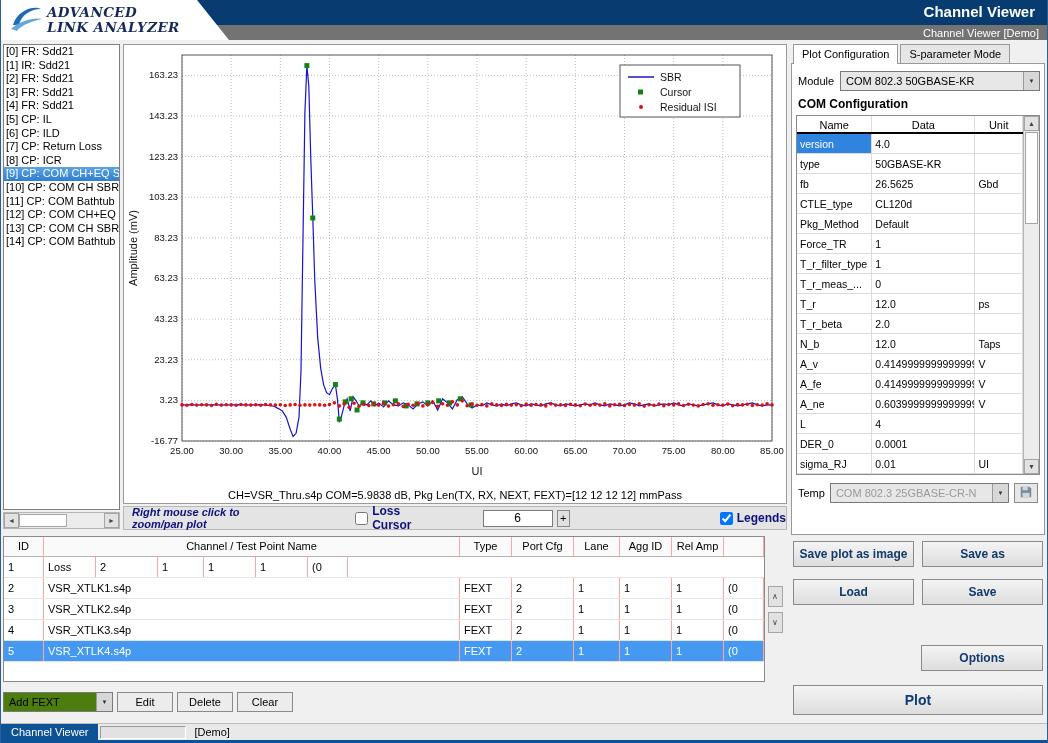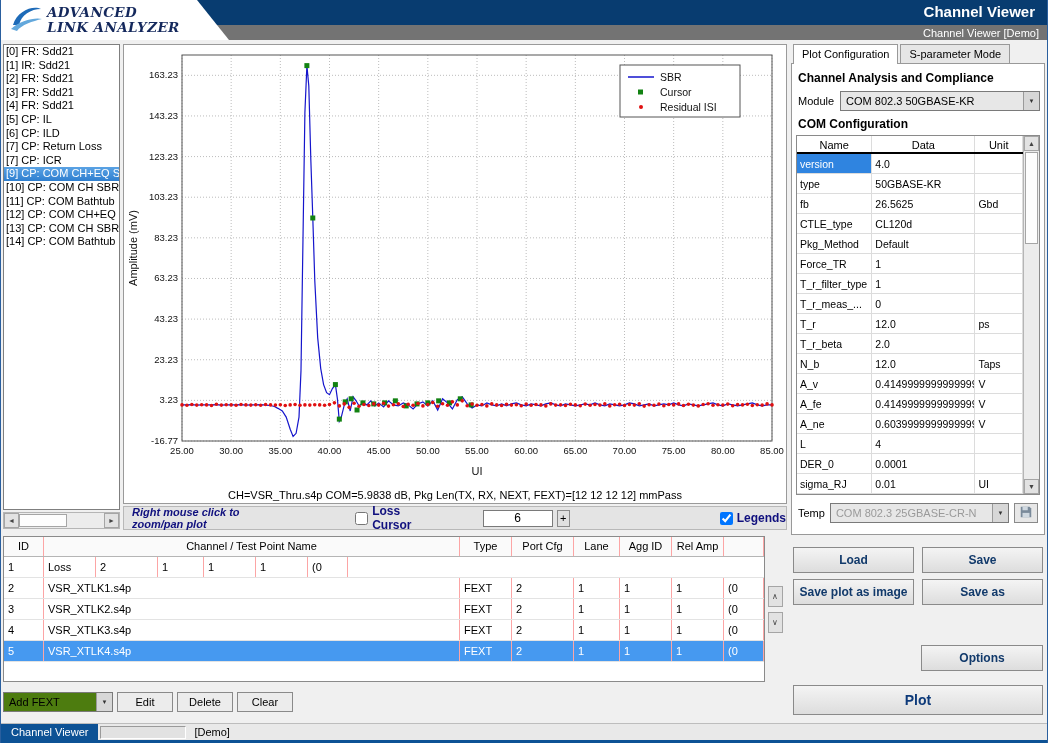--- a/index.html
+++ b/index.html
@@ -146,21 +146,21 @@
 
   <div class="listbox">
       <div class="list-item">[0] FR: Sdd21</div>
       <div class="list-item">[1] IR: Sdd21</div>
       <div class="list-item">[2] FR: Sdd21</div>
       <div class="list-item">[3] FR: Sdd21</div>
       <div class="list-item">[4] FR: Sdd21</div>
       <div class="list-item">[5] CP: IL</div>
       <div class="list-item">[6] CP: ILD</div>
       <div class="list-item">[7] CP: Return Loss</div>
-      <div class="list-item">[7] CP: ICR</div>
+      <div class="list-item">[8] CP: ICR</div>
       <div class="list-item selected">[9] CP: COM CH+EQ SB</div>
       <div class="list-item">[10] CP: COM CH SBR</div>
       <div class="list-item">[11] CP: COM Bathtub</div>
       <div class="list-item">[12] CP: COM CH+EQ S</div>
       <div class="list-item">[13] CP: COM CH SBR</div>
       <div class="list-item">[14] CP: COM Bathtub</div>
     </div>
   <div class="hscroll">
     <div class="sbtn">◄</div>
     <div class="hthumb"></div>
@@ -455,21 +455,20 @@
     <div class="sm-btn">Delete</div>
     <div class="sm-btn">Clear</div>
   </div>
 
   <div class="right">
     <div class="tabs">
       <div class="tab active">Plot Configuration</div>
       <div class="tab">S-parameter Mode</div>
     </div>
     <div class="tab-panel">
-      <div class="section-title">Channel Analysis and Compliance</div>
       <div class="module-row">
         <span>Module</span>
         <div class="combo">
           <span class="ctext">COM 802.3 50GBASE-KR</span>
           <span class="carrow">▼</span>
         </div>
       </div>
       <div class="com-title">COM Configuration</div>
       <div class="com-wrap">
         <div class="com-grid">
@@ -582,27 +581,27 @@
             <svg width="14" height="14" viewBox="0 0 16 16">
               <path d="M2 2 h10 l2 2 v10 H2 Z" fill="#7a8a9a"></path>
               <rect x="4" y="2" width="6" height="4" fill="#cfd8e0"></rect>
               <rect x="4" y="9" width="8" height="5" fill="#cfd8e0"></rect>
             </svg>
           </span>
         </div>
       </div>
     </div>
     <div class="btn-area">
+      <div class="btn-row second">
+        <div class="btn">Save plot as image</div>
+        <div class="btn">Save as</div>
+      </div>
       <div class="btn-row">
         <div class="btn">Load</div>
         <div class="btn">Save</div>
-      </div>
-      <div class="btn-row second">
-        <div class="btn">Save plot as image</div>
-        <div class="btn">Save as</div>
       </div>
       <div class="options-row">
         <div class="btn">Options</div>
       </div>
       <div class="plot-row">
         <div class="btn">Plot</div>
       </div>
     </div>
   </div>
 

